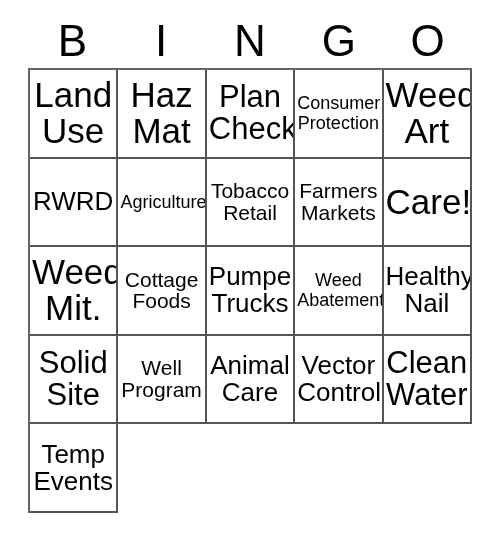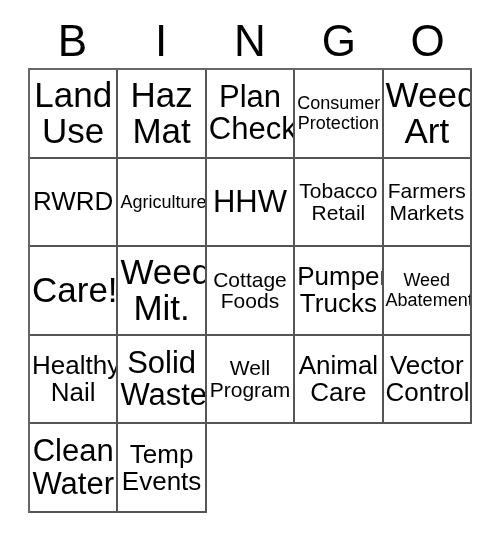--- a/index.html
+++ b/index.html
@@ -122,23 +122,20 @@
         <span class="cell-text" data-size="xl">Weed
 Art</span>
       </div>
       <div class="cell">
         <span class="cell-text" data-size="md">RWRD</span>
       </div>
       <div class="cell">
         <span class="cell-text" data-size="xs">Agriculture</span>
       </div>
       <div class="cell">
-        <span class="cell-text" data-size="lg">HHW</span>
-      </div>
-      <div class="cell">
         <span class="cell-text" data-size="sm">Tobacco
 Retail</span>
       </div>
       <div class="cell">
         <span class="cell-text" data-size="sm">Farmers
 Markets</span>
       </div>
       <div class="cell">
         <span class="cell-text" data-size="xl">Care!</span>
       </div>
@@ -157,21 +154,21 @@
       <div class="cell">
         <span class="cell-text" data-size="xs">Weed
 Abatement</span>
       </div>
       <div class="cell">
         <span class="cell-text" data-size="md">Healthy
 Nail</span>
       </div>
       <div class="cell">
         <span class="cell-text" data-size="lg">Solid
-Waste</span>
+Site</span>
       </div>
       <div class="cell">
         <span class="cell-text" data-size="sm">Well
 Program</span>
       </div>
       <div class="cell">
         <span class="cell-text" data-size="md">Animal
 Care</span>
       </div>
       <div class="cell">

